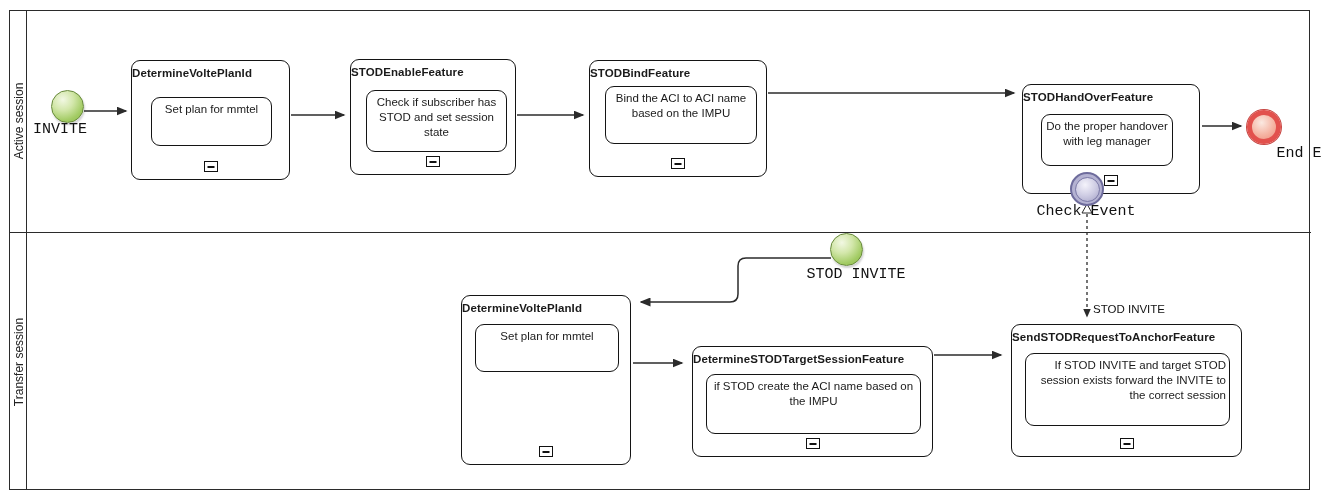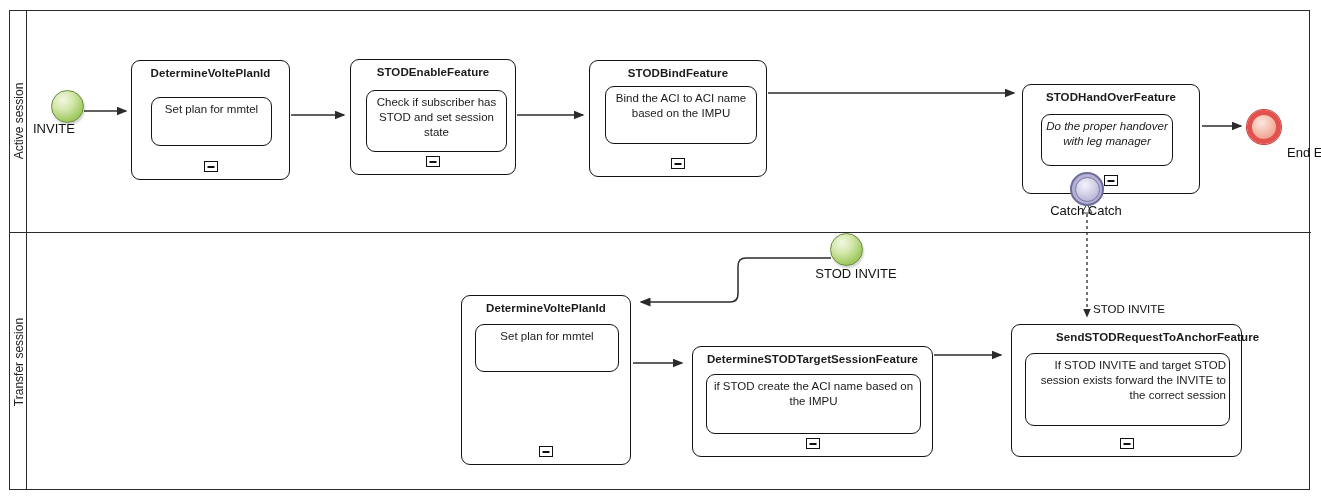--- a/index.html
+++ b/index.html
@@ -31,21 +31,20 @@
   }
   .task{
     position:absolute;
     background:#ffffff;
     border:1.6px solid #141414;
     border-radius:9px;
     box-sizing:border-box;
   }
   .task-title{
     margin-top:6px;
-    text-align:center;
     font-weight:bold;
     font-size:11.5px;
     letter-spacing:0.1px;
   }
   .step{
     position:absolute;
     border:1.4px solid #141414;
     border-radius:9px;
     box-sizing:border-box;
     font-size:11.5px;
@@ -95,23 +94,24 @@
   .event .catch-inner{
     position:absolute;left:2.5px;top:2.5px;
     width:25px;height:25px;
     border:1.4px solid #7b79a6;
     border-radius:50%;
     background:radial-gradient(circle at 40% 30%, #f4f3fb 0%, #cfcde4 50%, #a4a2c7 100%);
     box-sizing:border-box;
   }
   .evt-label{
     position:absolute;
-    font-size:13px;
+    font-size:15px;
     white-space:nowrap;
     color:#111;
+    font-family:Liberation Mono, monospace;
   }
   .flow-label{
     position:absolute;
     font-size:11.5px;
     white-space:nowrap;
     color:#111;
   }
   svg.connectors{position:absolute;left:0;top:0;pointer-events:none;}
 </style>
 </head>
@@ -168,54 +168,54 @@
   <div class="task" style="left:589px;top:60px;width:178px;height:117px;">
     <div class="task-title">STODBindFeature</div>
     <div class="step" style="left:15px;top:25px;width:152px;height:58px;">Bind the ACI to ACI name based on the IMPU</div>
     <div class="collapse">
         <span class="bar"></span>
       </div>
   </div>
 
   <div class="task" style="left:1022px;top:84px;width:178px;height:110px;">
     <div class="task-title">STODHandOverFeature</div>
-    <div class="step" style="left:18px;top:29px;width:132px;height:52px;font-style:italic;">Do the proper handover with leg manager</div>
+    <div class="step" style="left:18px;top:29px;width:132px;height:52px;">Do the proper handover with leg manager</div>
     <div class="collapse">
         <span class="bar"></span>
       </div>
   </div>
 
   <div class="event end" style="left:1247px;top:110px;"></div>
   <div class="evt-label" style="left:1317px;top:145px;transform:translateX(-50%);">End Event</div>
 
   <div class="event catch-outer" style="left:1070px;top:172px;">
     <div class="catch-inner"></div>
   </div>
-  <div class="evt-label" style="left:1086px;top:203px;transform:translateX(-50%);">Catch Catch</div>
+  <div class="evt-label" style="left:1086px;top:203px;transform:translateX(-50%);">Check Event</div>
 
   <div class="event start" style="left:830px;top:233px;"></div>
   <div class="evt-label" style="left:856px;top:266px;transform:translateX(-50%);">STOD INVITE</div>
 
   <div class="task" style="left:461px;top:295px;width:170px;height:170px;">
     <div class="task-title">DetermineVoltePlanId</div>
     <div class="step" style="left:13px;top:28px;width:144px;height:48px;">Set plan for mmtel</div>
     <div class="collapse">
         <span class="bar"></span>
       </div>
   </div>
 
   <div class="task" style="left:692px;top:346px;width:241px;height:111px;">
     <div class="task-title">DetermineSTODTargetSessionFeature</div>
     <div class="step" style="left:13px;top:27px;width:215px;height:60px;">if STOD create the ACI name based on the IMPU</div>
     <div class="collapse">
         <span class="bar"></span>
       </div>
   </div>
 
-  <div class="task" style="left:1011px;top:324px;width:231px;height:133px;padding-left:44px;">
+  <div class="task" style="left:1011px;top:324px;width:231px;height:133px;">
     <div class="task-title">SendSTODRequestToAnchorFeature</div>
     <div class="step" style="left:13px;top:28px;width:205px;height:73px;text-align:right;">If STOD INVITE and target STOD session exists forward the INVITE to the correct session</div>
     <div class="collapse">
         <span class="bar"></span>
       </div>
   </div>
 
   <div class="flow-label" style="left:1093px;top:303px;">STOD INVITE</div>
 
 </div>

